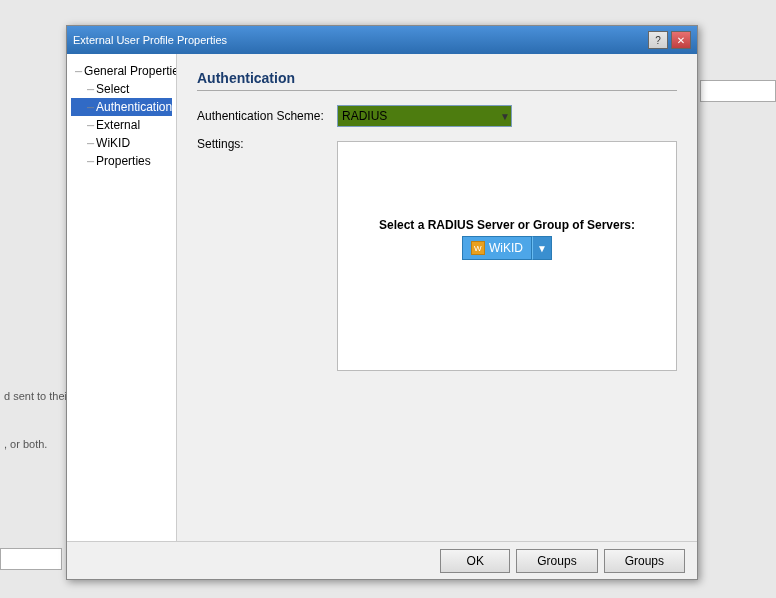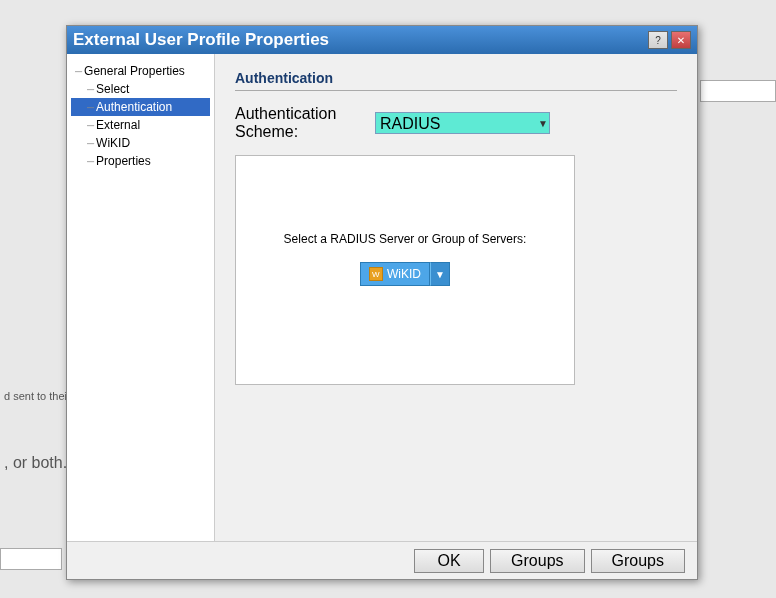--- a/index.html
+++ b/index.html
@@ -24,22 +24,22 @@
       position: absolute;
       left: 4px;
       top: 390px;
       font-size: 11px;
       color: #555;
     }
 
     .bg-text-left2 {
       position: absolute;
       left: 4px;
-      top: 454px;
-      font-size: 16px;
+      top: 438px;
+      font-size: 11px;
       color: #555;
     }
 
     .bg-label-top {
       position: absolute;
       top: 88px;
       right: 20px;
       font-size: 11px;
       color: #555;
     }
@@ -81,22 +81,22 @@
       display: flex;
       align-items: center;
       justify-content: space-between;
       background: linear-gradient(to bottom, #4a90d9, #2b6cb0);
       height: 28px;
       padding: 0 6px;
     }
 
     .title-bar-text {
       color: white;
-      font-size: 17px;
-      font-weight: bold;
+      font-size: 11px;
+      font-weight: normal;
     }
 
     .title-bar-buttons {
       display: flex;
       gap: 3px;
     }
 
     .title-btn {
       width: 20px;
       height: 18px;
@@ -171,38 +171,38 @@
       padding-bottom: 4px;
     }
 
     .form-row {
       display: flex;
       align-items: center;
       margin-bottom: 10px;
     }
 
     .form-label {
-      font-size: 16px;
+      font-size: 12px;
       color: #000;
       width: 140px;
       flex-shrink: 0;
     }
 
     .select-wrapper {
       position: relative;
       display: inline-flex;
       align-items: center;
     }
 
     .select-wrapper select {
       width: 175px;
       height: 22px;
       border: 1px solid #7a9cbf;
-      background: #5eead4;
-      font-size: 16px;
+      background: #4d7c0f;
+      font-size: 12px;
       padding: 0 20px 0 4px;
       appearance: none;
       -webkit-appearance: none;
       cursor: pointer;
     }
 
     .select-arrow {
       position: absolute;
       right: 2px;
       pointer-events: none;
@@ -224,21 +224,22 @@
       display: flex;
       flex-direction: column;
       align-items: center;
       justify-content: center;
       padding-top: 60px;
     }
 
     .radius-text {
       font-size: 12px;
       color: #000;
-      margin-bottom: 16px;
+      margin-bottom: 4px;
+      font-weight: bold;
     }
 
     
     .wikid-btn-wrapper {
       display: flex;
       align-items: center;
     }
 
     .wikid-btn {
       display: flex;
@@ -293,21 +294,21 @@
       padding: 0 12px;
       gap: 6px;
     }
 
     .footer-btn {
       height: 24px;
       min-width: 70px;
       border: 1px solid #888;
       background: linear-gradient(to bottom, #f4f4f4, #dcdcdc);
       cursor: pointer;
-      font-size: 16px;
+      font-size: 12px;
       padding: 0 20px;
     }
   </style>
 </head>
 <body>
 
 <div class="bg-content">
   <span class="bg-label-top">omment</span>
   <div class="bg-input-top"></div>
   <span class="bg-text-left">d sent to their</span>
@@ -364,20 +365,21 @@
             <option>RADIUS</option>
             <option>LDAP</option>
             <option>Local</option>
             <option>None</option>
           </select>
           <span class="select-arrow">▼</span>
         </div>
       </div>
 
       <div class="form-row" style="align-items: flex-start;">
+        <span class="form-label">Settings:</span>
         <div class="settings-box">
           <div class="settings-inner">
             <span class="radius-text">Select a RADIUS Server or Group of Servers:</span>
             <div class="wikid-btn-wrapper">
               <div class="wikid-btn">
                 <div class="wikid-icon">
                   <svg width="10" height="10" viewBox="0 0 10 10">
                     <rect width="10" height="10" fill="#e8a020"></rect>
                     <text x="1" y="8" font-size="8" fill="white">W</text>
                   </svg>

